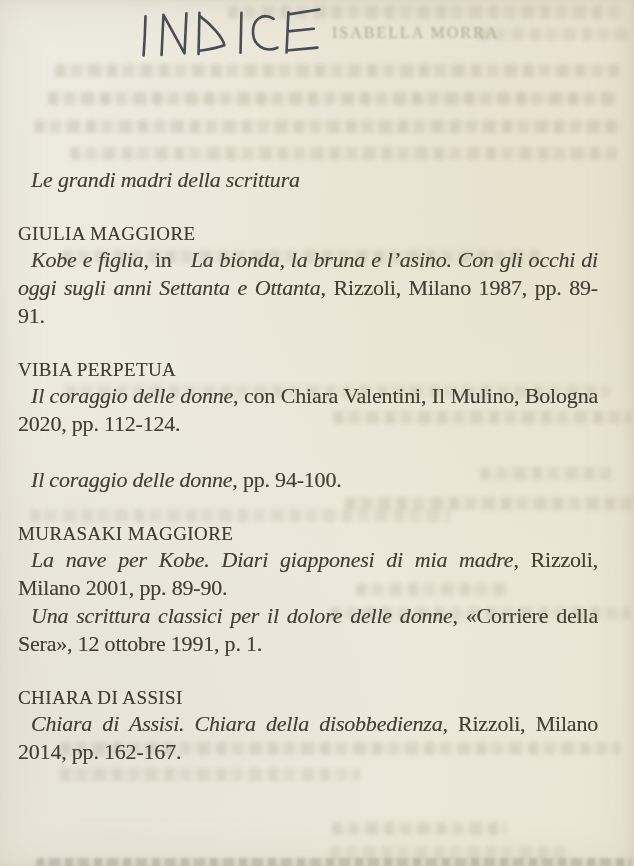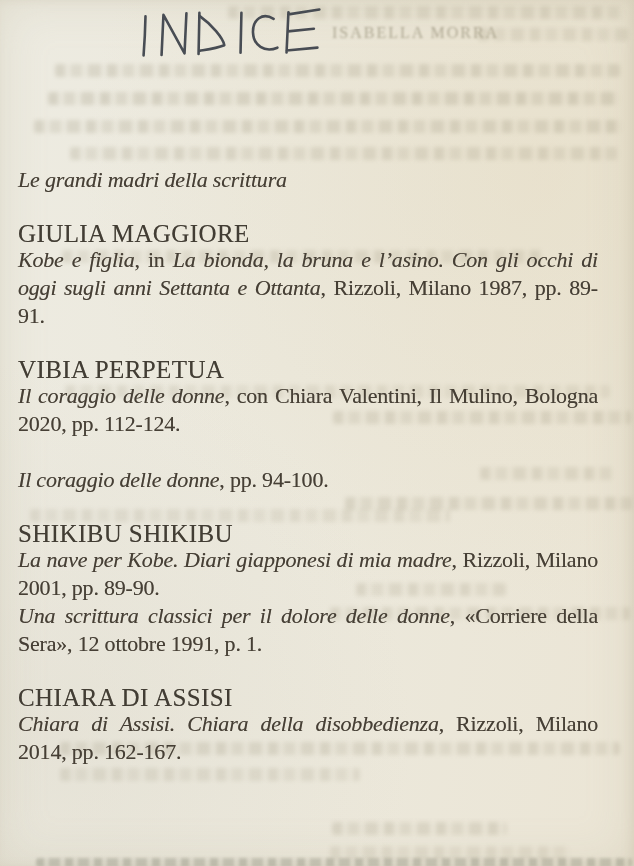--- a/index.html
+++ b/index.html
@@ -79,29 +79,29 @@
     color:var(--ink);
     font-size:22px;
     line-height:28px;
     letter-spacing:-0.2px;
     text-align:justify;
     text-shadow:0 0 .5px rgba(70,63,53,.5);
   }
   .entry + .entry{margin-top:28px;}
   .author{
     margin:0;
-    font-size:25px;
+    font-size:19px;
     line-height:24px;
     font-weight:400;
     letter-spacing:.4px;
     color:#423d34;
     text-align:left;
   }
   .para{margin:0;hyphens:manual;}
-  .para i{font-style:italic;}
+  .para i{font-style:italic;margin-left:13px;}
 </style>
 </head>
 <body>
 
 <div class="page">
 
   <div class="ghost-layer">
     <div class="gl" style="top:6px;left:228px;width:396px;opacity:.5"></div>
     <div class="ghost-word" style="top:24px;left:332px;">ISABELLA MORRA</div>
     <div class="gl" style="top:28px;left:478px;width:150px;opacity:.45"></div>
@@ -157,21 +157,21 @@
           </div>
   </section>
 
   <section class="entry">
     <div class="entry-body">
             <p class="para"><i>Il coraggio delle donne</i><span>, pp. 94-100.</span></p>
           </div>
   </section>
 
   <section class="entry">
-    <h2 class="author">SHIKIBU SHIKIBU</h2>
+    <h2 class="author">MURASAKI MAGGIORE</h2>
     <div class="entry-body">
             <p class="para"><i>La nave per Kobe. Diari giapponesi di mia madre</i><span>, Rizzoli, Milano 2001, pp. 89-90.</span></p>
             <p class="para"><i>Una scrittura classici per il dolore delle donne</i><span>, «Corriere della Sera», 12 ottobre 1991, p. 1.</span></p>
           </div>
   </section>
 
   <section class="entry">
     <h2 class="author">CHIARA DI ASSISI</h2>
     <div class="entry-body">
             <p class="para"><i>Chiara di Assisi. Chiara della disobbedienza</i><span>, Rizzoli, Milano 2014, pp. 162-167.</span></p>

